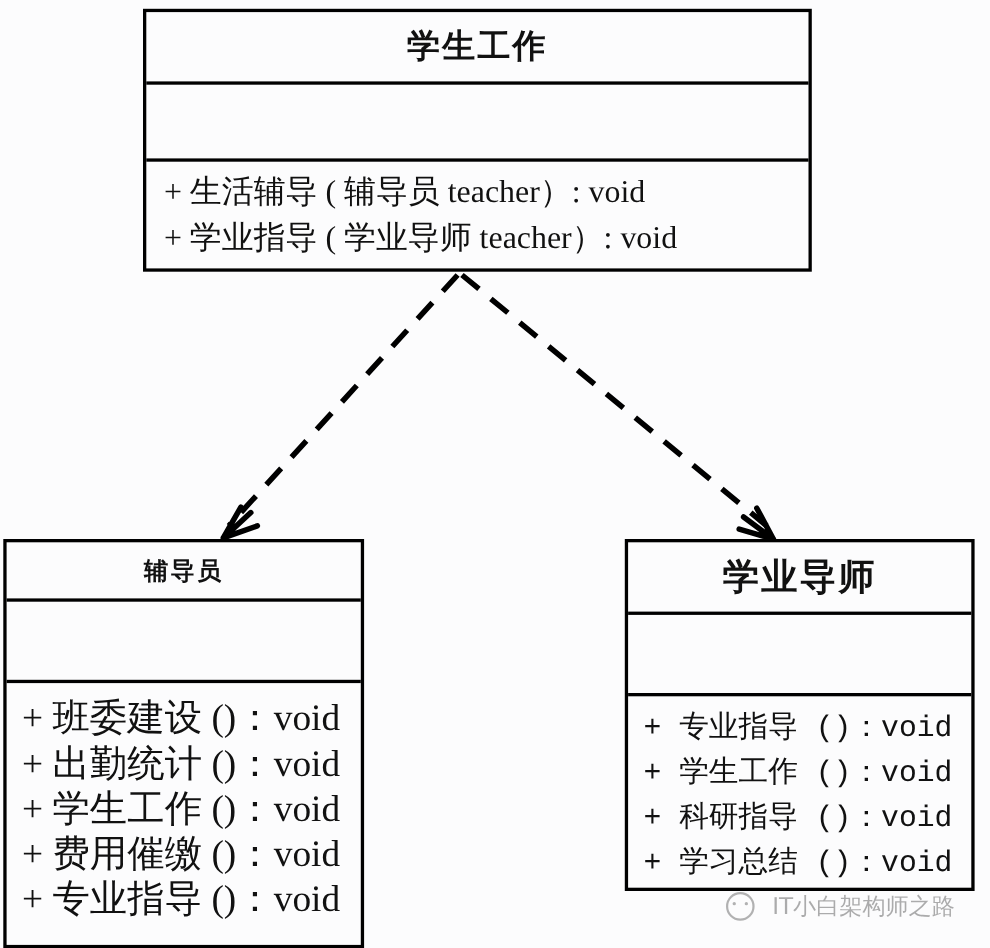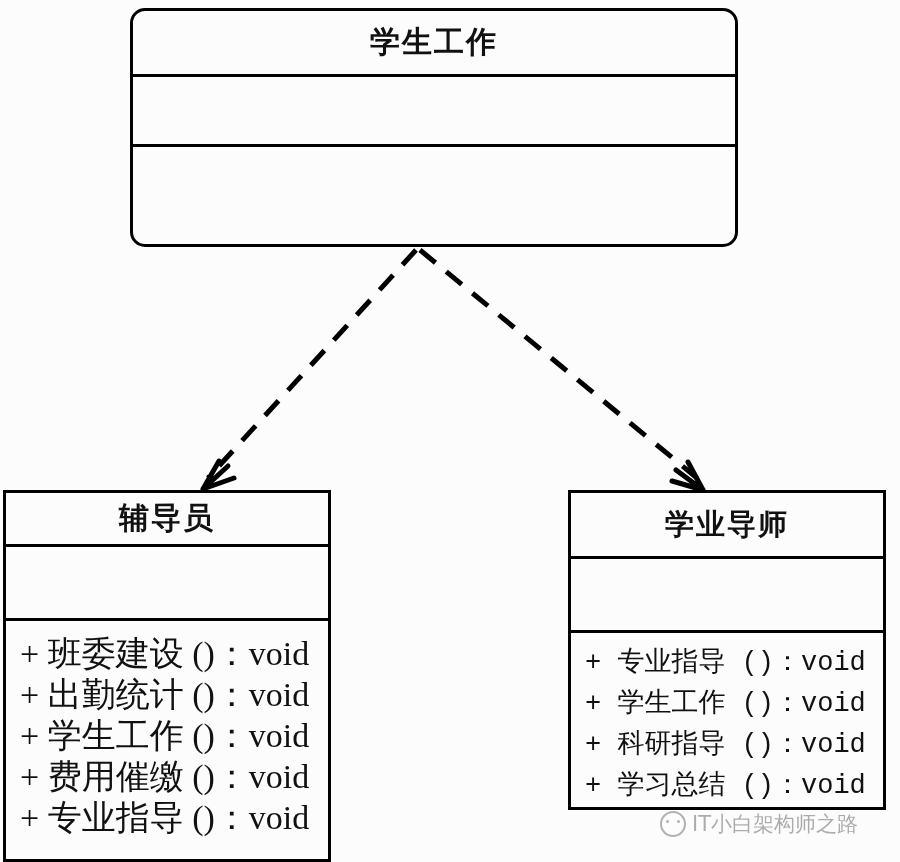--- a/index.html
+++ b/index.html
@@ -54,21 +54,20 @@
     color: #111111;
     display: block;
   }
 
   
   #class-student-work {
     left: 130px;
     top: 8px;
     width: 608px;
     height: 239px;
-    border-radius: 15px;
   }
   #class-student-work .uml-title {
     height: 66px;
     font-size: 30px;
   }
   #class-student-work .uml-attrs {
     height: 70px;
   }
   #class-student-work .uml-ops {
     flex: 1;
@@ -79,21 +78,21 @@
 
   
   #class-counselor {
     left: 3px;
     top: 490px;
     width: 328px;
     height: 372px;
   }
   #class-counselor .uml-title {
     height: 54px;
-    font-size: 30px;
+    font-size: 22px;
   }
   #class-counselor .uml-attrs {
     height: 74px;
   }
   #class-counselor .uml-ops {
     flex: 1;
     padding-top: 12px;
     font-size: 34px;
     line-height: 41px;
     padding-left: 14px;
@@ -101,21 +100,21 @@
 
   
   #class-academic-advisor {
     left: 568px;
     top: 490px;
     width: 318px;
     height: 320px;
   }
   #class-academic-advisor .uml-title {
     height: 66px;
-    font-size: 29px;
+    font-size: 33px;
   }
   #class-academic-advisor .uml-attrs {
     height: 74px;
   }
   #class-academic-advisor .uml-ops {
     flex: 1;
     padding-top: 10px;
     font-size: 27px;
     line-height: 41px;
     padding-left: 14px;
@@ -132,21 +131,21 @@
     pointer-events: none;
   }
 
   
   #watermark {
     position: absolute;
     left: 660px;
     top: 810px;
     display: flex;
     align-items: center;
-    gap: 6px;
+    gap: 16px;
     opacity: 0.38;
     font-family: "DejaVu Sans", sans-serif;
   }
   #watermark .wm-badge {
     width: 22px;
     height: 22px;
     border-radius: 50%;
     border: 2px solid #3a3a3a;
     background: #fcfcfd;
     position: relative;
@@ -185,20 +184,24 @@
 
     <g>
       <line x1="420" y1="250" x2="697" y2="478" stroke="#000000" stroke-width="5" stroke-dasharray="20 14" stroke-linecap="butt"></line>
       <path d="M 703 490 L 676 470 M 703 490 L 688 462 M 703 490 L 672 481" stroke="#000000" stroke-width="5" fill="none" stroke-linecap="round"></path>
     </g>
   </svg>
 
   <div class="uml-class" id="class-student-work">
     <div class="uml-compartment uml-title divided">学生工作</div>
     <div class="uml-compartment uml-attrs divided"></div>
+    <div class="uml-compartment uml-ops">
+      <span class="op-line">+ 生活辅导 ( 辅导员 teacher）: void</span>
+      <span class="op-line">+ 学业指导 ( 学业导师 teacher）: void</span>
+    </div>
   </div>
 
   <div class="uml-class" id="class-counselor">
     <div class="uml-compartment uml-title divided">辅导员</div>
     <div class="uml-compartment uml-attrs divided"></div>
     <div class="uml-compartment uml-ops">
       <span class="op-line">+ 班委建设 ()：void</span>
       <span class="op-line">+ 出勤统计 ()：void</span>
       <span class="op-line">+ 学生工作 ()：void</span>
       <span class="op-line">+ 费用催缴 ()：void</span>

